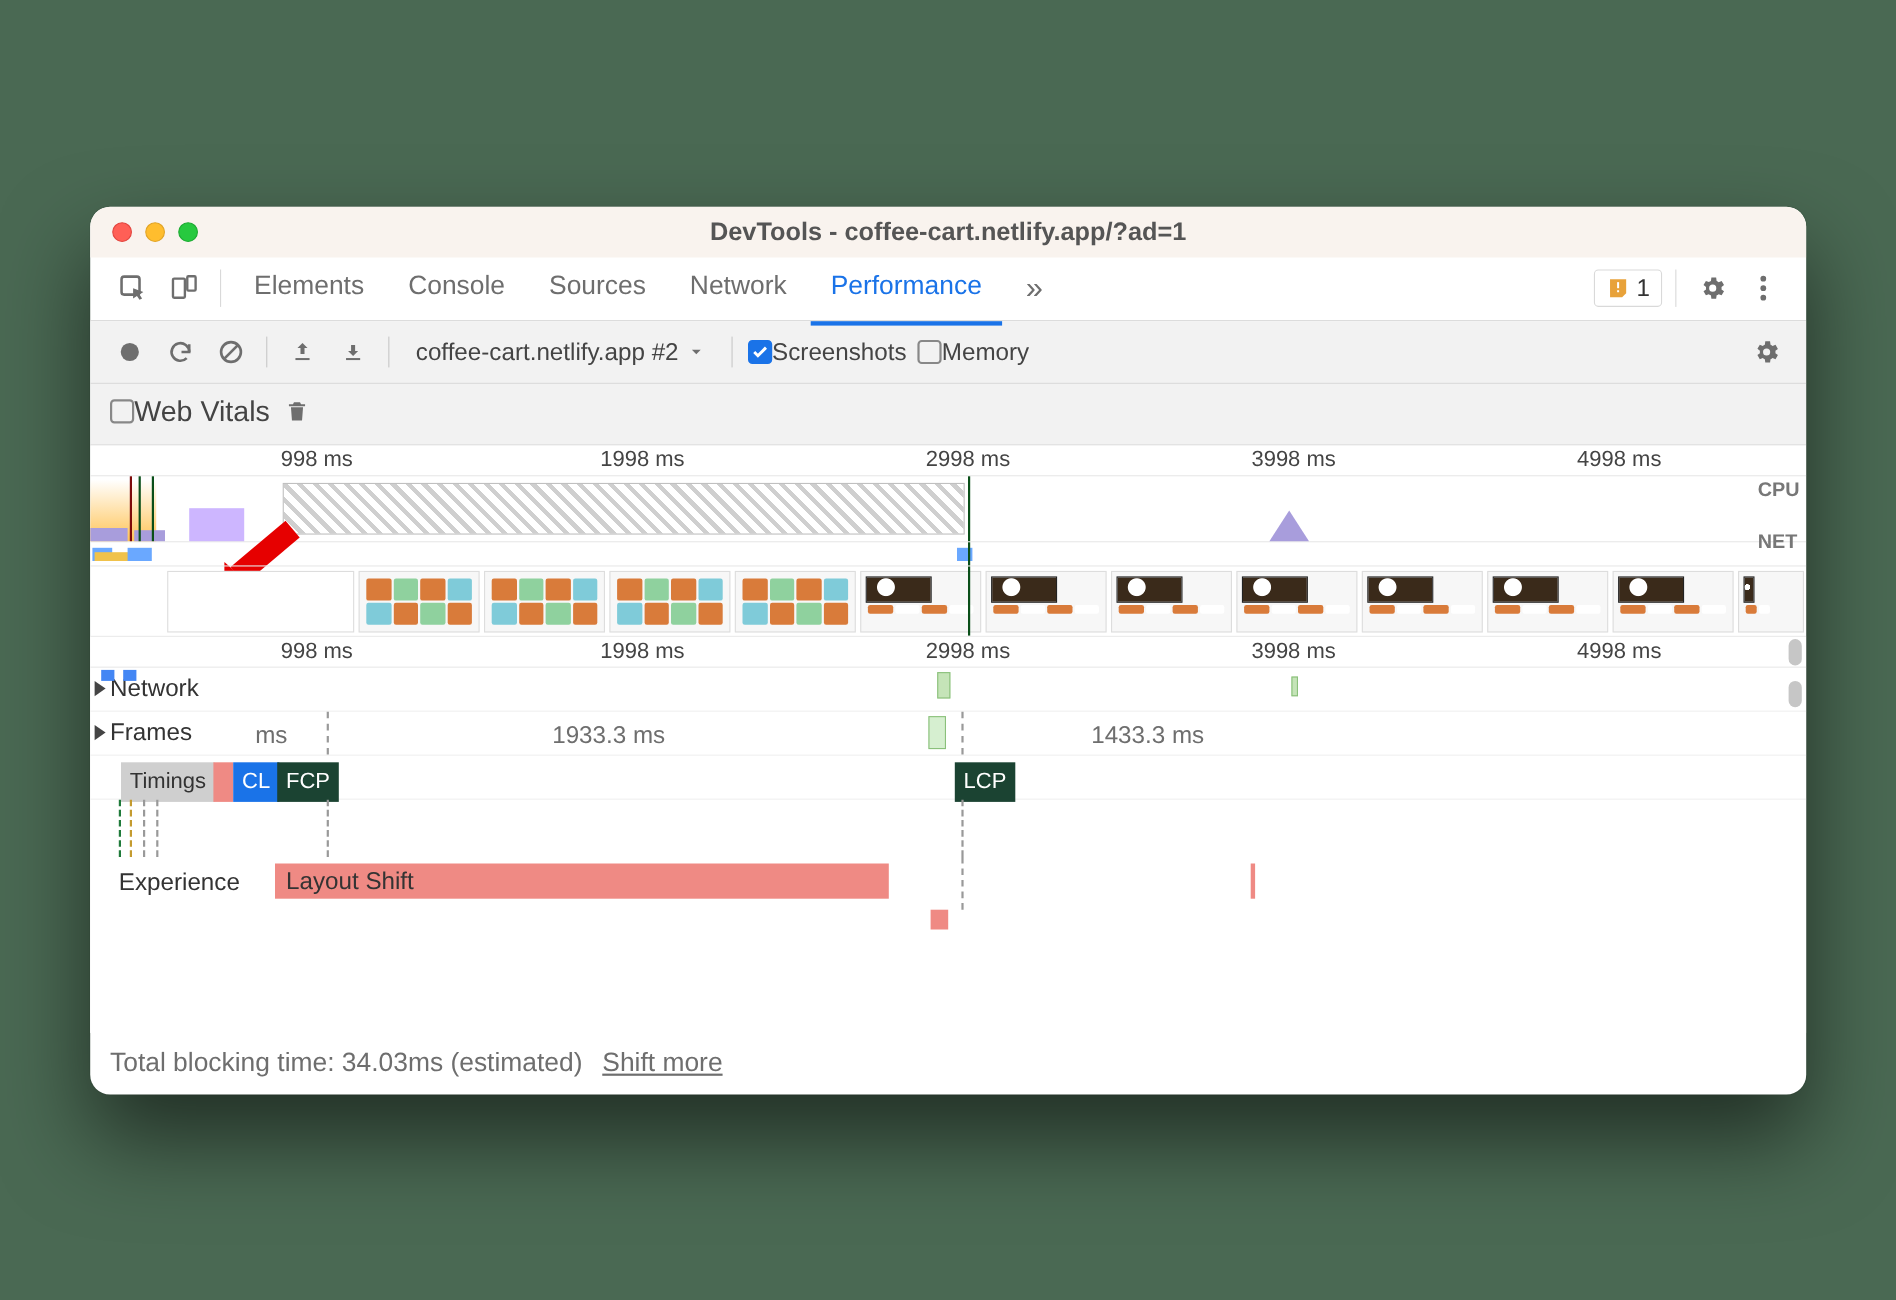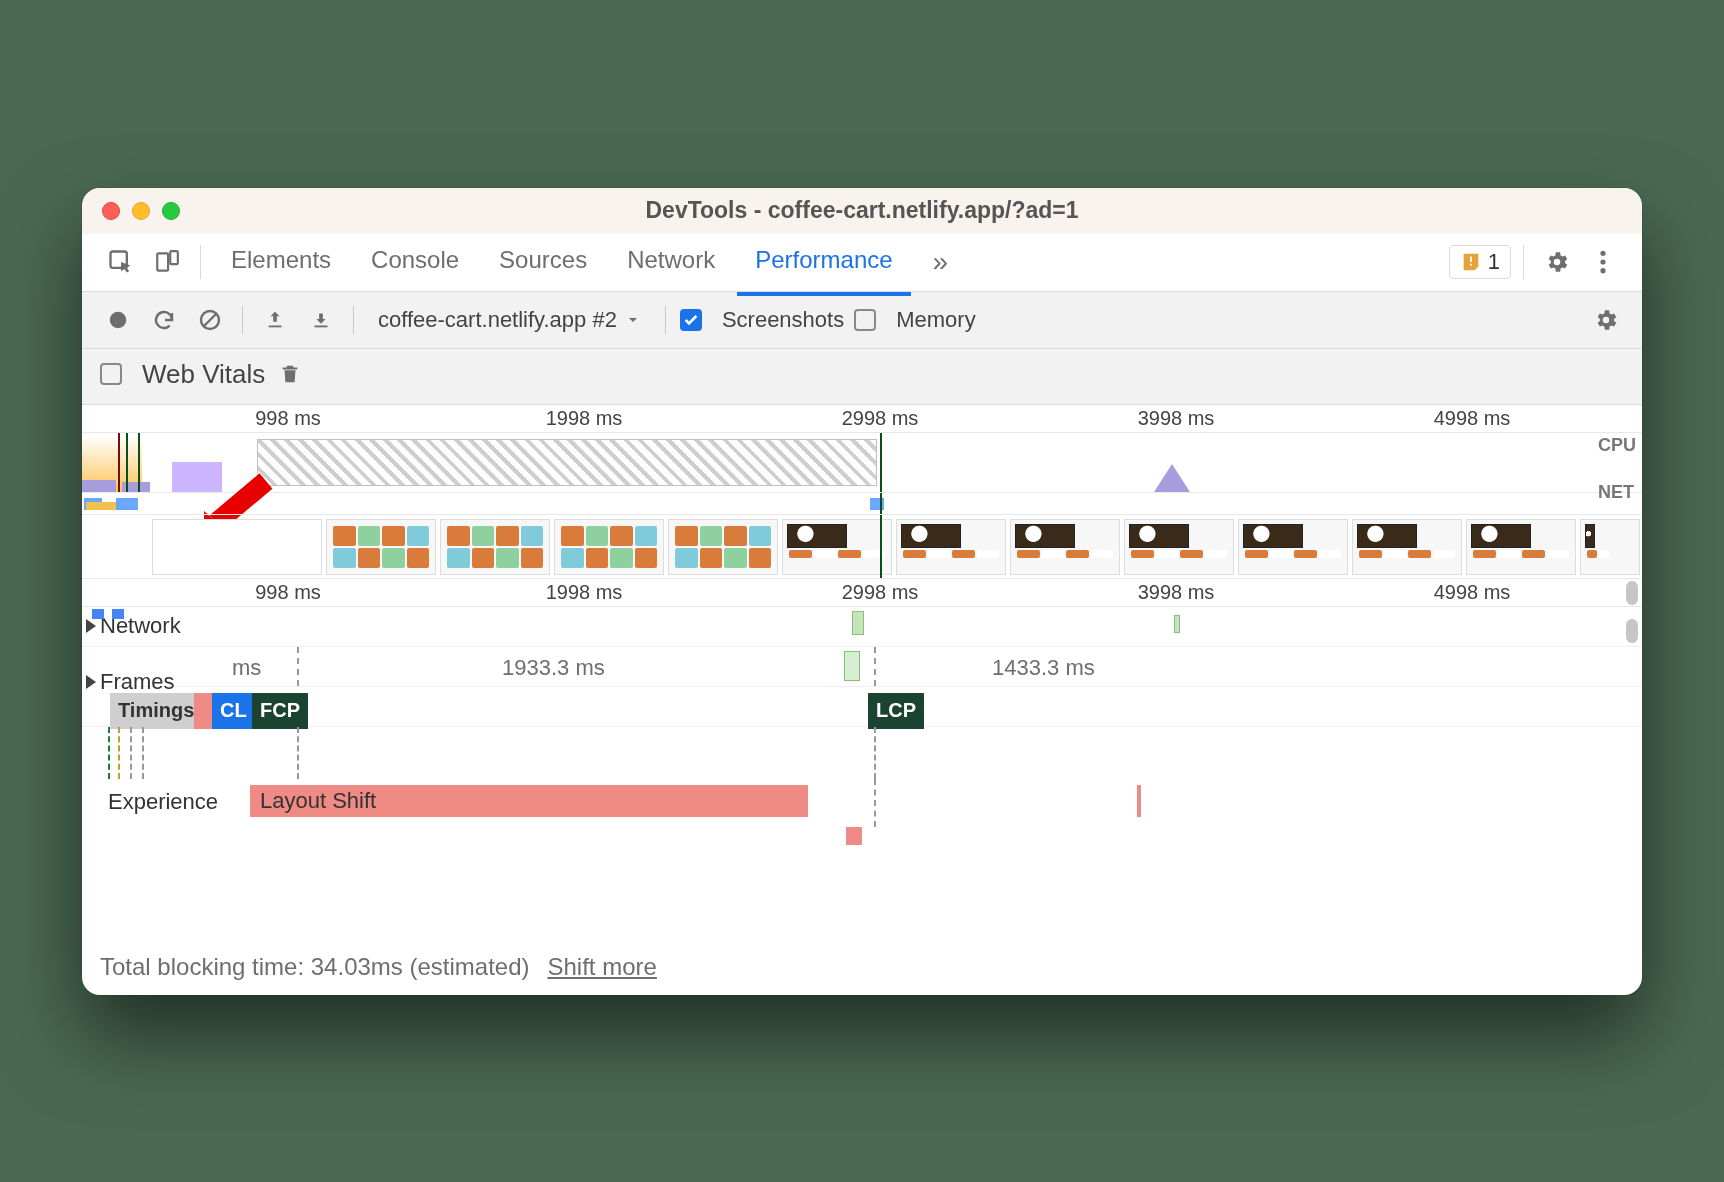--- a/index.html
+++ b/index.html
@@ -98,21 +98,21 @@
     font-size: 22px;
     color: var(--muted);
   }
   .perf-toolbar .icon-btn { width: 36px; height:36px; display:flex;align-items:center;justify-content:center;}
   .perf-toolbar .vdiv { width:1px; height:28px; background:#c7c7c7; margin:0 4px;}
   .dropdown {
     display:flex; align-items:center; gap:8px;
     padding: 4px 10px; font-size:22px; color:#444;
   }
   .checkbox {
-    display:flex; align-items:center; gap:20px; color:#444;
+    display:flex; align-items:center; gap:0; color:#444;
   }
   .cb { width:22px; height:22px; border:2px solid #888; border-radius:4px; display:inline-flex; align-items:center; justify-content:center; }
   .cb.checked { background:#1a73e8; border-color:#1a73e8;}
   .cb.checked svg { color:white;}
   .perf-toolbar .spacer{flex:1;}
   
   .perf-toolbar2 {
     display:flex; align-items:center; gap:14px;
     padding: 10px 18px 14px 18px;
     background: var(--toolbar-bg);
@@ -187,21 +187,21 @@
   
   .tracks {
     position:relative; background:#fff;
   }
   .track-head { position:absolute; left:4px; font-size:22px; color:#333; display:flex; align-items:center; gap:4px;}
   .track-head .disclosure { width:0;height:0;border-top:7px solid transparent;border-bottom:7px solid transparent;border-left:10px solid #444; display:inline-block;}
   .row { position:relative; height:40px; border-bottom:1px solid #f0f0f0;}
   .row.tall{height:48px;text-align:center;}
   .vline-dash { position:absolute; top:0; bottom:0; width:0; border-left:2px dashed #999;}
   .frame-time { position:absolute; top:8px; font-size:22px; color:var(--muted); white-space:nowrap;}
-  .tag { position:absolute; top:6px; height:36px; display:flex; align-items:center; padding:0 8px; color:#fff; font-size:20px; font-weight:700;}
+  .tag { position:absolute; top:6px; height:36px; display:flex; align-items:center; padding:0 8px; color:#fff; font-size:20px; font-weight:400;}
   .tag.grey{background:#cfcfcf; color:#333;}
   .tag.red{background:#ef8a84;}
   .tag.blue{background:#1a73e8;}
   .tag.green{background:#1b4332;}
   .tag.green2{background:#1b4332;}
   .experience-bar { position:absolute; height:32px; background:var(--salmon); color:#333; display:flex; align-items:center; padding-left:10px; font-size:22px;}
   .exp-sliver { position:absolute; width:4px; background:var(--salmon);}
   .mini-green { position:absolute; width:12px; background:#c5e4b8; border:1px solid #8ac07b;}
   .mini-blue { position:absolute; width:12px; height:10px; background:#4386f4;}
   
@@ -532,21 +532,21 @@
           <span class="disclosure"></span>
           <span>Network</span>
         </span>
         <span class="mini-blue" style="left:10px; top:2px;"></span>
         <span class="mini-blue" style="left:30px; top:2px;"></span>
         <div class="mini-green" style="left:770px; top:4px; height:24px;"></div>
         <div class="mini-green" style="left:1092px; top:8px; height:18px; width:6px;"></div>
       </div>
 
       <div class="row">
-        <span class="track-head" style="top:22px;justify-content:space-between;">
+        <span class="track-head" style="top:6px;justify-content:space-between;">
           <span class="disclosure"></span>
           <span>Frames</span>
         </span>
         <span class="frame-time" style="left:150px">ms</span>
         <div class="vline-dash" style="left:215px"></div>
         <span class="frame-time" style="left:420px">1933.3 ms</span>
         <div class="mini-green" style="left:762px; top:4px; height:30px; width:16px; background:#d6efd0;"></div>
         <div class="vline-dash" style="left:792px"></div>
         <span class="frame-time" style="left:910px">1433.3 ms</span>
       </div>

